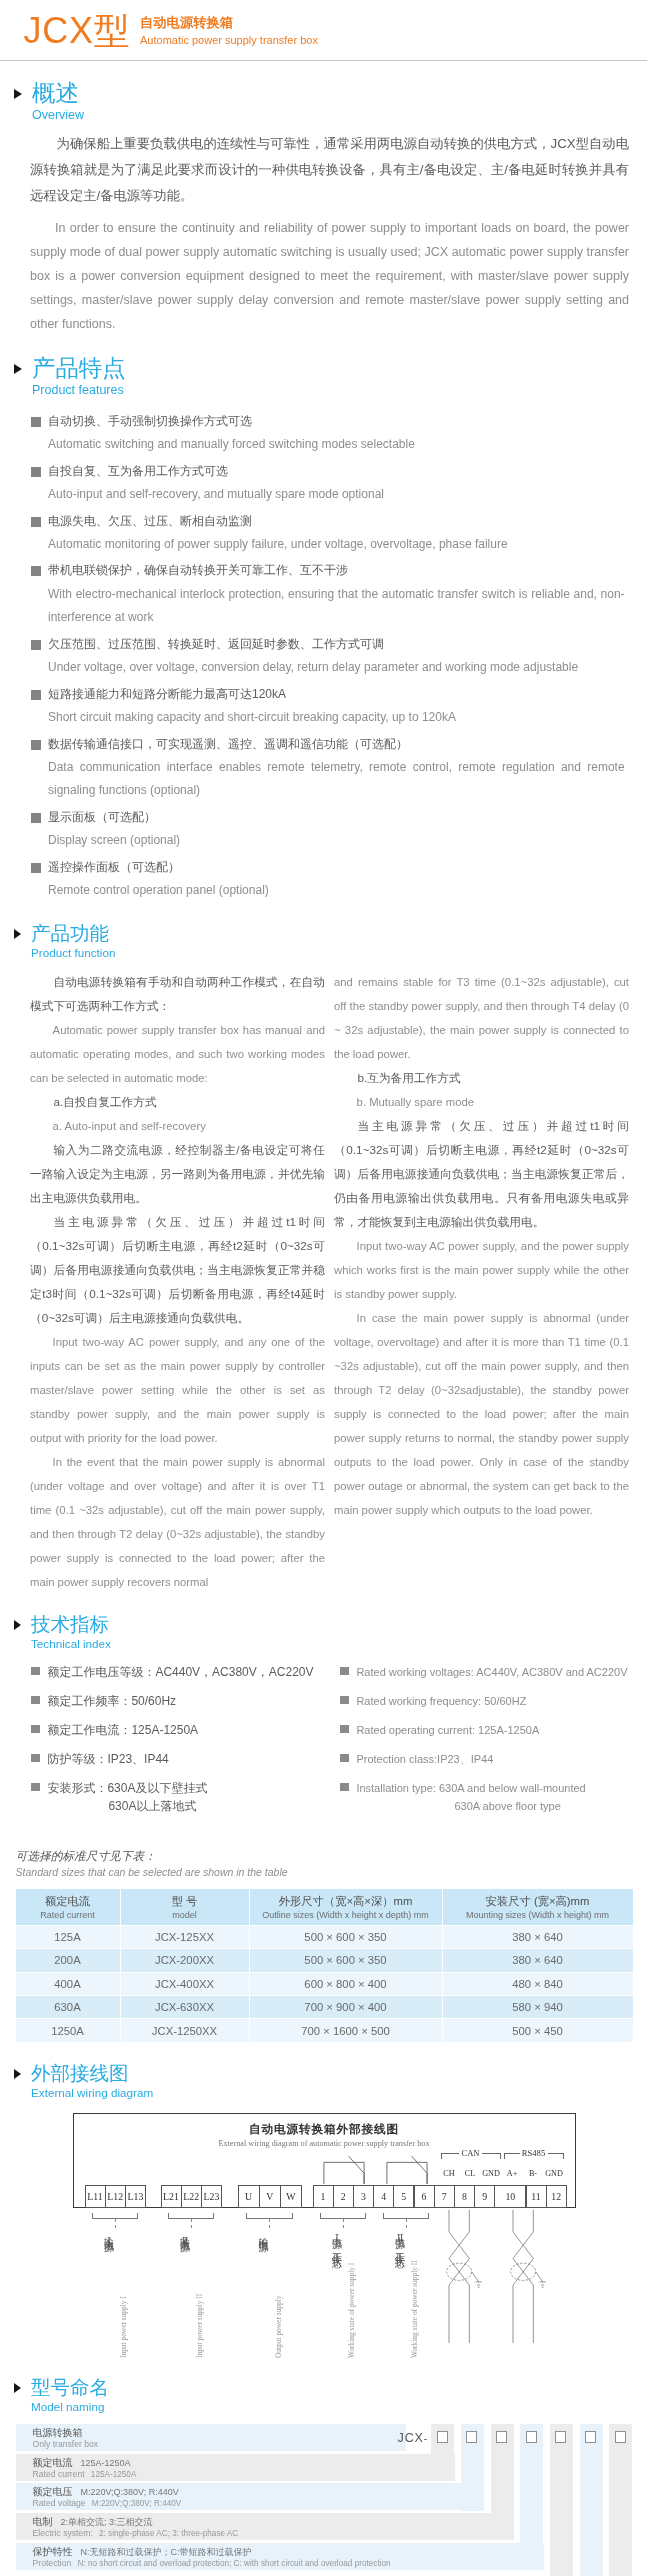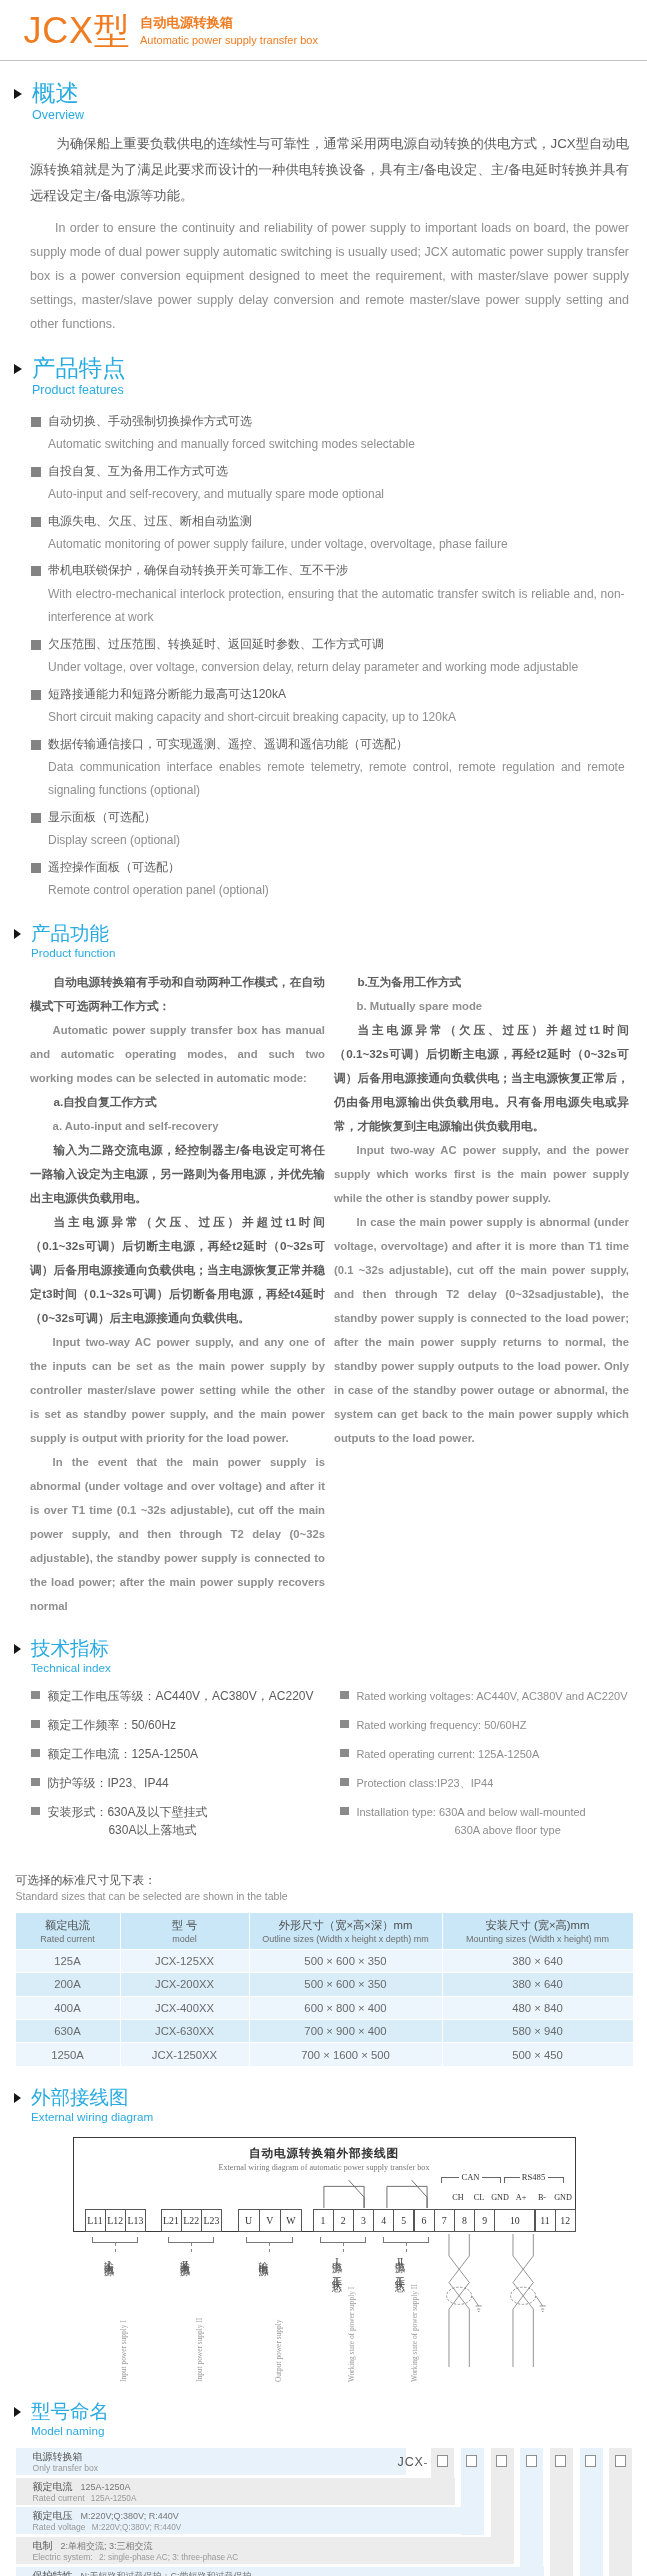--- a/index.html
+++ b/index.html
@@ -32,40 +32,40 @@
   .ov-en { font-size:12.5px; line-height:24px; color:#8e8e8e; text-align:justify; text-indent:2em; margin:6.2px 0 0 0; }
 
   
   .feat-list { margin:12.5px 23.4px 0 31px; }
   .feat { position:relative; padding-left:17px; margin-bottom:3.1px; }
   .feat .sq { position:absolute; left:0; top:7px; width:10px; height:10px; background:#838383; }
   .feat-cn { font-size:12px; color:#5c5c5c; line-height:23.4px; }
   .feat-en { font-size:12px; color:#8e8e8e; line-height:23.4px; text-align:justify; }
 
   
-  .cols { display:flex; gap:9px; margin:11px 19px 0 30px;font-weight:bold; }
+  .cols { display:flex; gap:9px; margin:11px 19px 0 30px; }
   .col { flex:1; min-width:0; }
   .fp { margin:0; line-height:24px; text-align:justify; }
   .fp.cn { font-size:11.7px; color:#5c5c5c; text-indent:2em; }
   .fp.en { font-size:11.3px; color:#8f8f8f; text-indent:2em; }
   .fp.noind { text-indent:0; }
 
   
   .tech-cols { display:flex; gap:20px; margin:12.5px 19px 0 31px; }
   .tech-col { flex:1; min-width:0; }
   .ti { position:relative; padding-left:16.4px; line-height:18px; margin-bottom:11px; }
   .ti .sq { position:absolute; left:0; top:3.9px; width:8.6px; height:8.6px; background:#8a8a8a; }
   .ti.cn { font-size:12px; color:#5c5c5c; }
   .ti.en { font-size:11px; color:#8e8e8e; }
   .ti .l2 { display:block; }
   .ti.cn .l2 { margin-left:61px; }
   .ti.en .l2 { margin-left:98px; }
 
   
-  .tbl-intro { margin:23.4px 0 0 15.6px; }
+  .tbl-intro { margin:23.4px 0 0 15.6px;font-style:italic; }
   .tbl-intro .cn { font-size:11.7px; color:#555; }
   .tbl-intro .en { font-size:10.5px; color:#8e8e8e; margin-top:2.3px; }
   table.sizes { border-collapse:collapse; margin:9.4px auto 0; width:618px; table-layout:fixed; }
   table.sizes th, table.sizes td { border:1.6px solid #ffffff; text-align:center; }
   table.sizes th { background:#c9e7f7; padding:4.7px 1.6px; font-weight:normal; }
   table.sizes th .hcn { font-size:11.3px; color:#4e4e4e; display:block; }
   table.sizes th .hen { font-size:9px; color:#6f6f6f; display:block; margin-top:1.6px; }
   table.sizes td { font-size:11.3px; color:#6a6a6a; height:23.4px; }
   table.sizes tr.odd td { background:#ecf6fc; }
   table.sizes tr.even td { background:#d9edf9; }
@@ -205,20 +205,21 @@
       <p class="fp cn">自动电源转换箱有手动和自动两种工作模式，在自动模式下可选两种工作方式：</p>
       <p class="fp en">Automatic power supply transfer box has manual and automatic operating modes, and such two working modes can be selected in automatic mode:</p>
       <p class="fp cn">a.自投自复工作方式</p>
       <p class="fp en">a. Auto-input and self-recovery</p>
       <p class="fp cn">输入为二路交流电源，经控制器主/备电设定可将任一路输入设定为主电源，另一路则为备用电源，并优先输出主电源供负载用电。</p>
       <p class="fp cn">当主电源异常（欠压、过压）并超过t1时间（0.1~32s可调）后切断主电源，再经t2延时（0~32s可调）后备用电源接通向负载供电；当主电源恢复正常并稳定t3时间（0.1~32s可调）后切断备用电源，再经t4延时（0~32s可调）后主电源接通向负载供电。</p>
       <p class="fp en">Input two-way AC power supply, and any one of the inputs can be set as the main power supply by controller master/slave power setting while the other is set as standby power supply, and the main power supply is output with priority for the load power.</p>
       <p class="fp en">In the event that the main power supply is abnormal (under voltage and over voltage) and after it is over T1 time (0.1 ~32s adjustable), cut off the main power supply, and then through T2 delay (0~32s adjustable), the standby power supply is connected to the load power; after the main power supply recovers normal</p>
     </div>
     <div class="col">
+      <p class="fp en noind">and remains stable for T3 time (0.1~32s adjustable), cut off the standby power supply, and then through T4 delay (0 ~ 32s adjustable), the main power supply is connected to the load power.</p>
       <p class="fp cn">b.互为备用工作方式</p>
       <p class="fp en">b. Mutually spare mode</p>
       <p class="fp cn">当主电源异常（欠压、过压）并超过t1时间（0.1~32s可调）后切断主电源，再经t2延时（0~32s可调）后备用电源接通向负载供电；当主电源恢复正常后，仍由备用电源输出供负载用电。只有备用电源失电或异常，才能恢复到主电源输出供负载用电。</p>
       <p class="fp en">Input two-way AC power supply, and the power supply which works first is the main power supply while the other is standby power supply.</p>
       <p class="fp en">In case the main power supply is abnormal (under voltage, overvoltage) and after it is more than T1 time (0.1 ~32s adjustable), cut off the main power supply, and then through T2 delay (0~32sadjustable), the standby power supply is connected to the load power; after the main power supply returns to normal, the standby power supply outputs to the load power. Only in case of the standby power outage or abnormal, the system can get back to the main power supply which outputs to the load power.</p>
     </div>
   </div>
 
   <div class="sec-head small">
     <span class="tri"></span>
@@ -326,21 +327,21 @@
       <div class="brk" style="left:367px;top:39px;width:60px;">
         <span class="arm l"></span>
         <span class="blab">CAN</span>
         <span class="arm r"></span>
       </div>
       <div class="brk" style="left:430px;top:39px;width:60px;">
         <span class="arm l"></span>
         <span class="blab">RS485</span>
         <span class="arm r"></span>
       </div>
-      <div class="pins" style="left:374px;top:55px;">
+      <div class="pins" style="left:365px;top:55px;">
         <span>CH</span>
         <span>CL</span>
         <span>GND</span>
         <span>A+</span>
         <span>B-</span>
         <span>GND</span>
       </div>
 
       <div class="tgroup" style="left:11px;justify-content:center;">
         <span class="tcell" style="width:21px;">L11</span>
@@ -360,21 +361,21 @@
       <div class="tgroup" style="left:239px;">
         <span class="tcell" style="width:21px;">1</span>
         <span class="tcell" style="width:21px;">2</span>
         <span class="tcell" style="width:21px;">3</span>
         <span class="tcell" style="width:21px;">4</span>
         <span class="tcell" style="width:21px;">5</span>
         <span class="tcell" style="width:21px;">6</span>
         <span class="tcell" style="width:21px;">7</span>
         <span class="tcell" style="width:21px;">8</span>
         <span class="tcell" style="width:21px;">9</span>
-        <span class="tcell" style="width:41px;text-align:center;">10</span>
+        <span class="tcell" style="width:32px;text-align:center;">10</span>
         <span class="tcell" style="width:21px;">11</span>
         <span class="tcell" style="width:21px;">12</span>
       </div>
     </div>
 
     <div class="glab" style="left:11px;top:100px;width:63px;">
       <div class="g-bracket"></div>
       <div class="g-dash"></div>
       <div class="g-texts">
         <span class="g-cn">输入电源Ⅰ</span>

